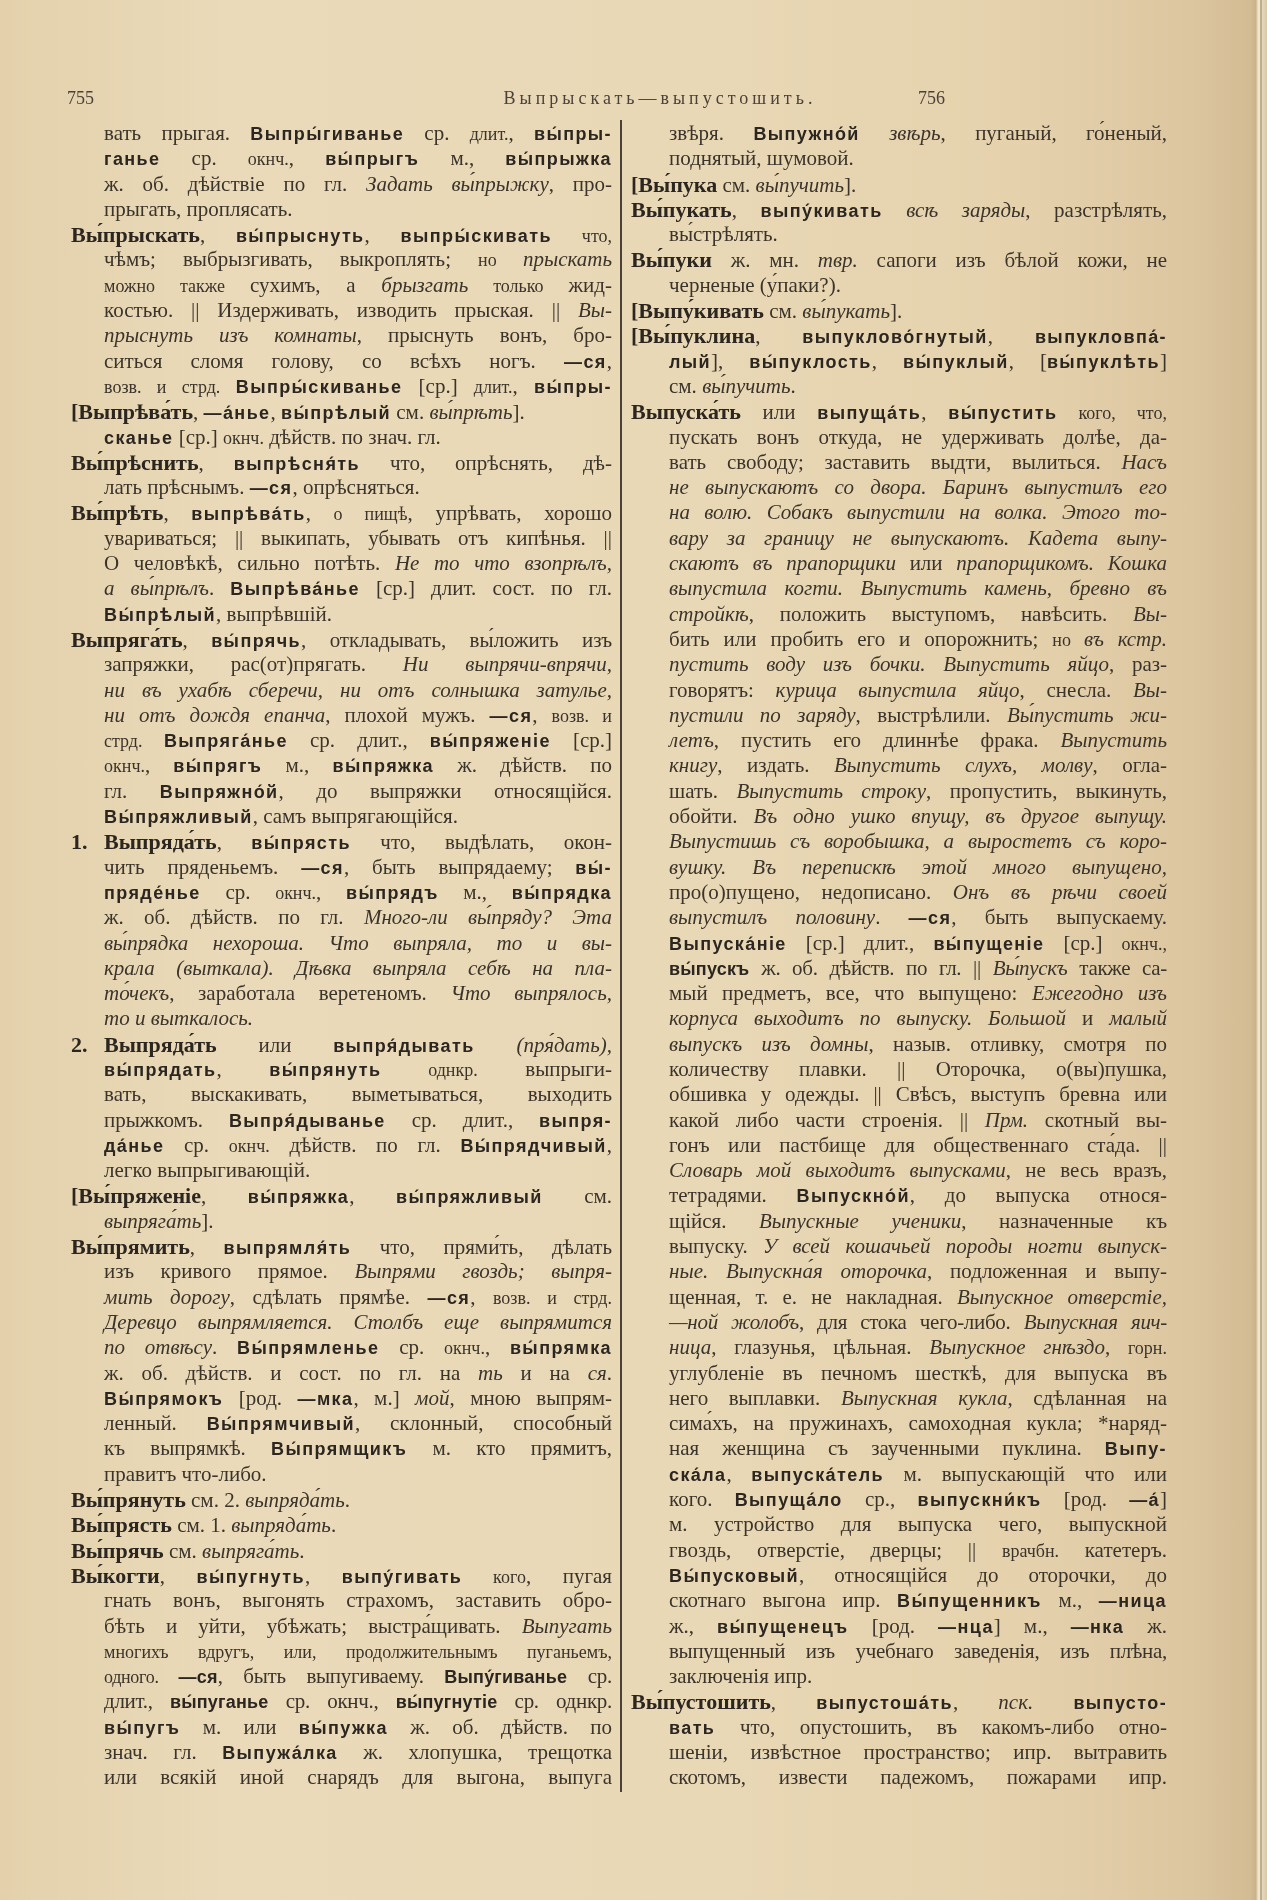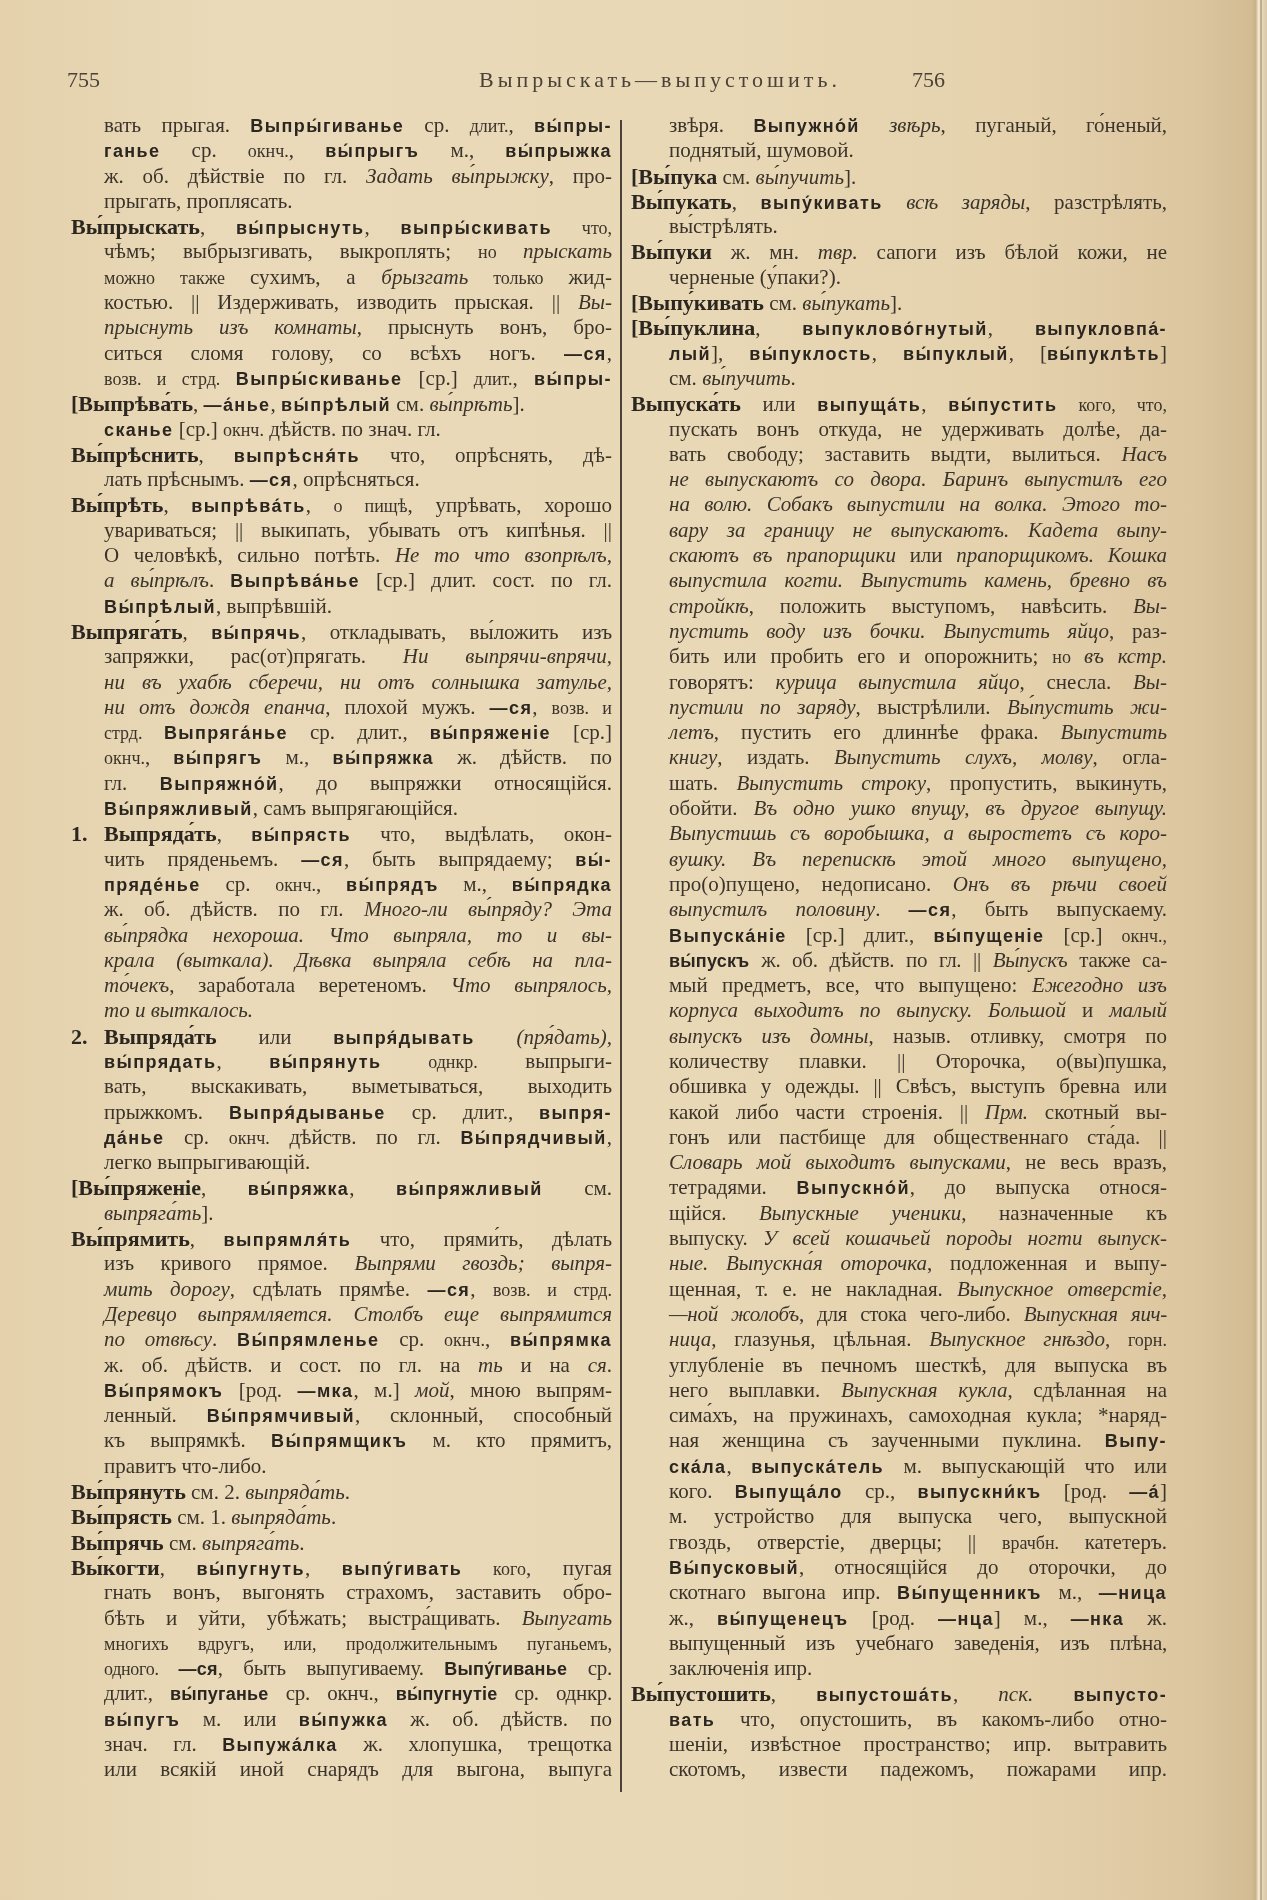--- a/index.html
+++ b/index.html
@@ -6,25 +6,25 @@
   body { width: 1267px; height: 1900px; overflow: hidden; background: #e8d6b3; }
   .page {
     position: relative; width: 1267px; height: 1900px; overflow: hidden;
     background: linear-gradient(90deg, #e4d1ac 0%, #eadab9 18%, #e9d8b6 55%, #e5d2ad 80%, #dcc6a0 94%, #d3bc94 98.6%);
     font-family: "Liberation Serif", serif; color: #3b342b;
   }
   .edge {
     position: absolute; top: 0; right: 0; width: 16px; height: 1900px;
     background: linear-gradient(90deg, #d2bb93 0%, #c9b28a 30%, #f1e6cf 45%, #efe3ca 55%, #a8916d 62%, #e6d8bc 72%, #d9c8a8 100%);
   }
-  .head { position: absolute; top: 66px; left: 0; width: 1040px; height: 28px; line-height: 28px; font-size: 22px; color: #4a4238; }
+  .head { position: absolute; top: 84px; left: 0; width: 1040px; height: 28px; line-height: 28px; font-size: 18px; color: #4a4238; }
   .pn-left { position: absolute; left: 67px; }
   .pn-right { position: absolute; right: 95px; }
   .title { position: absolute; left: 0; width: 1232px; text-align: center; letter-spacing: 4px; margin-left: 44px; }
-  .col { position: absolute; top: 113px; }
+  .col { position: absolute; top: 121px; }
   .col-left { left: 71px; width: 541px; }
   .col-right { left: 631px; width: 536px; }
   .rule { position: absolute; left: 620px; top: 120px; width: 2px; height: 1672px; background: #4a4238; }
   .line {
     box-sizing: border-box; width: 100%; height: 25.3px; line-height: 25.3px;
     white-space: nowrap; text-align: justify; text-align-last: justify;
     font-size: 21px;
   }
   .line.end { text-align-last: left; }
   .col-left .line.ct, .col-left .line.num { padding-left: 33px; }
@@ -135,22 +135,22 @@
       <div class="line ct end"><span class="seg n">см. </span><span class="seg i">вы́пучить</span><span class="seg n">.</span></div>
       <div class="line hw"><span class="seg h">Выпуска́ть</span><span class="seg n"> или </span><span class="seg b">выпуща́ть</span><span class="seg n">, </span><span class="seg b">вы́пустить</span><span class="seg s"> кого, что,</span></div>
       <div class="line ct"><span class="seg n">пускать вонъ откуда, не удерживать долѣе, да-</span></div>
       <div class="line ct"><span class="seg n">вать свободу; заставить выдти, вылиться. </span><span class="seg i">Насъ</span></div>
       <div class="line ct"><span class="seg i">не выпускаютъ со двора. Баринъ выпустилъ его</span></div>
       <div class="line ct"><span class="seg i">на волю. Собакъ выпустили на волка. Этого то-</span></div>
       <div class="line ct"><span class="seg i">вару за границу не выпускаютъ. Кадета выпу-</span></div>
       <div class="line ct"><span class="seg i">скаютъ въ прапорщики</span><span class="seg n"> или </span><span class="seg i">прапорщикомъ. Кошка</span></div>
       <div class="line ct"><span class="seg i">выпустила когти. Выпустить камень, бревно въ</span></div>
       <div class="line ct"><span class="seg i">стройкѣ</span><span class="seg n">, положить выступомъ, навѣсить. </span><span class="seg i">Вы-</span></div>
+      <div class="line ct"><span class="seg n">бить или пробить его и опорожнить; </span><span class="seg s">но </span><span class="seg i">въ кстр.</span></div>
       <div class="line ct"><span class="seg i">пустить воду изъ бочки. Выпустить яйцо</span><span class="seg n">, раз-</span></div>
-      <div class="line ct"><span class="seg n">бить или пробить его и опорожнить; </span><span class="seg s">но </span><span class="seg i">въ кстр.</span></div>
       <div class="line ct"><span class="seg n">говорятъ: </span><span class="seg i">курица выпустила яйцо</span><span class="seg n">, снесла. </span><span class="seg i">Вы-</span></div>
       <div class="line ct"><span class="seg i">пустили по заряду</span><span class="seg n">, выстрѣлили. </span><span class="seg i">Вы́пустить жи-</span></div>
       <div class="line ct"><span class="seg i">летъ</span><span class="seg n">, пустить его длиннѣе фрака. </span><span class="seg i">Выпустить</span></div>
       <div class="line ct"><span class="seg i">книгу</span><span class="seg n">, издать. </span><span class="seg i">Выпустить слухъ, молву</span><span class="seg n">, огла-</span></div>
       <div class="line ct"><span class="seg n">шать. </span><span class="seg i">Выпустить строку</span><span class="seg n">, пропустить, выкинуть,</span></div>
       <div class="line ct"><span class="seg n">обойти. </span><span class="seg i">Въ одно ушко впущу, въ другое выпущу.</span></div>
       <div class="line ct"><span class="seg i">Выпустишь съ воробышка, а выростетъ съ коро-</span></div>
       <div class="line ct"><span class="seg i">вушку. Въ перепискѣ этой много выпущено,</span></div>
       <div class="line ct"><span class="seg n">про(о)пущено, недописано. </span><span class="seg i">Онъ въ рѣчи своей</span></div>
       <div class="line ct"><span class="seg i">выпустилъ половину</span><span class="seg n">. </span><span class="seg b">—ся</span><span class="seg n">, быть выпускаему.</span></div>

